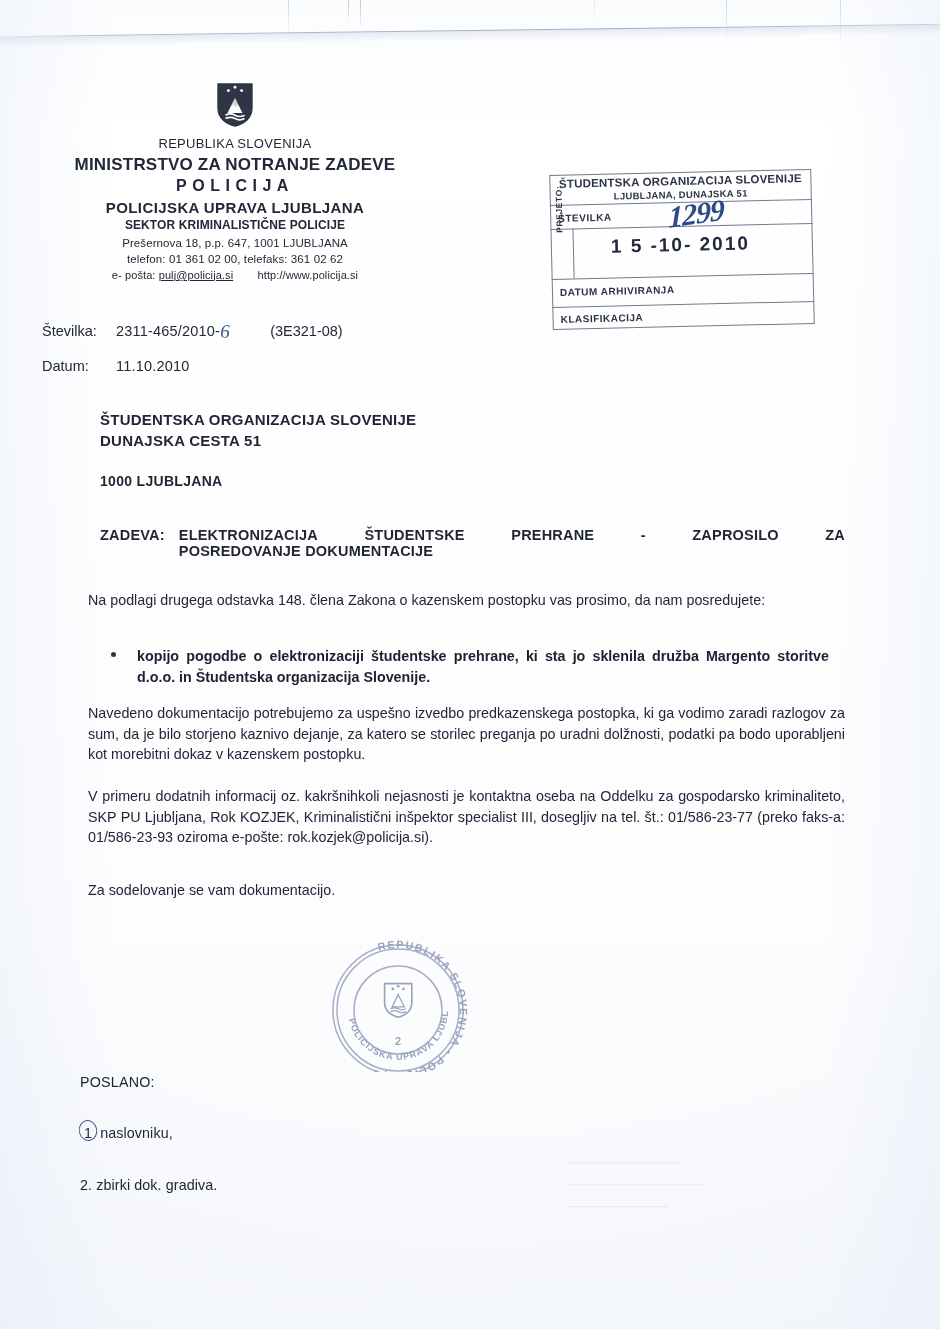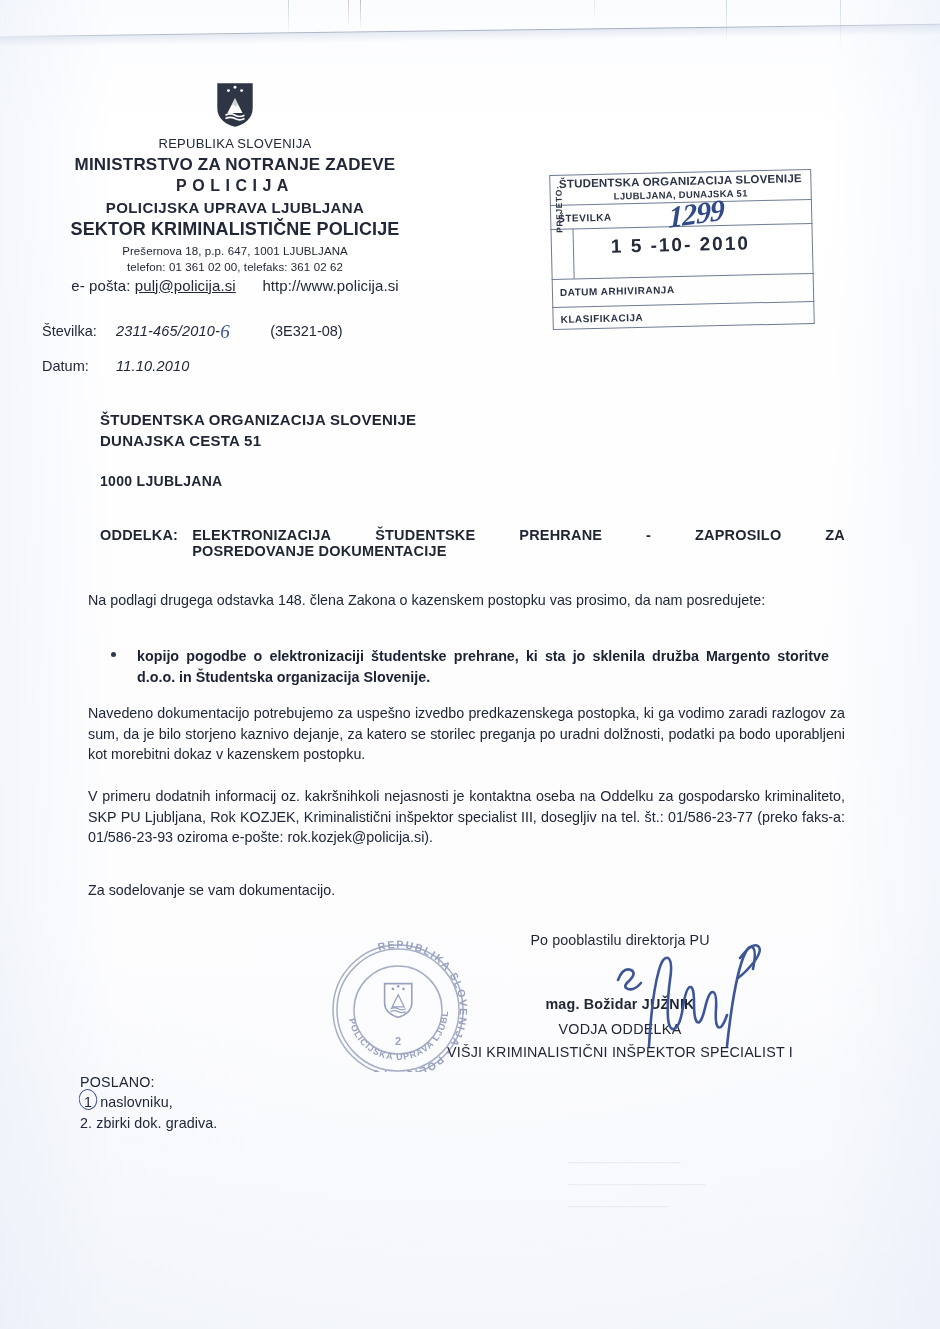--- a/index.html
+++ b/index.html
@@ -49,24 +49,24 @@
   #letterhead{
     position:absolute; left:0; top:82px; width:470px;
     text-align:center; color:#222838;
   }
   #coat-of-arms{ display:block; margin:0 auto 8px auto; }
   .lh-line{ line-height:1.28; letter-spacing:.1px; }
   .lh-republika{ font-size:13px; font-weight:400; letter-spacing:.3px; }
   .lh-ministry{ font-size:17px; font-weight:700; letter-spacing:.2px; margin-top:1px; }
   .lh-policija{ font-size:16px; font-weight:700; letter-spacing:5.5px; margin-top:1px; }
   .lh-uprava{ font-size:15px; font-weight:700; letter-spacing:.4px; margin-top:1px; }
-  .lh-sektor{ font-size:18px; font-weight:700; letter-spacing:.1px; margin-top:1px; }
+  .lh-sektor{ font-size:12px; font-weight:700; letter-spacing:.1px; margin-top:1px; }
   .lh-addr{ font-size:11.5px; font-weight:400; margin-top:3px; }
   .lh-tel{ font-size:11.5px; font-weight:400; margin-top:1px; }
-  .lh-mail{ font-size:15px; font-weight:400; margin-top:1px; }
+  .lh-mail{ font-size:11px; font-weight:400; margin-top:1px; }
   .lh-mail .u{ text-decoration:underline; }
   .lh-mail .sp{ display:inline-block; width:18px; }
 
   
   #stamp-box{
     position:absolute; left:551px; top:172px; width:262px; height:155px;
     transform:rotate(-1.35deg);
     color:#2b3346;
   }
   #stamp-box .frame{
@@ -101,21 +101,21 @@
   }
   #sb-date{
     position:absolute; left:60px; top:62px;
     font-size:19px; font-weight:700; letter-spacing:2px; color:#232a3a;
   }
 
   
   #ref-block{ position:absolute; left:42px; top:319px; font-size:14.5px; color:#222838; }
   #ref-block .row{ display:flex; align-items:baseline; margin-bottom:17px; }
   #ref-block .lbl{ width:74px; }
-  #ref-block .val{ letter-spacing:.2px;font-style:italic; }
+  #ref-block .val{ letter-spacing:.2px; }
   #ref-hand{
     display:inline-block; width:26px; color:#39548f;
     font-family:"Liberation Serif", serif; font-size:19px; font-style:italic;
     transform:translateY(2px);
   }
   #ref-code{ margin-left:24px; }
 
   
   #addressee{ position:absolute; left:100px; top:409px; color:#1f2533; }
   #addressee .l1{ font-size:15px; font-weight:700; letter-spacing:.25px; line-height:1.4; }
@@ -171,21 +171,21 @@
   #sig-role{ font-size:14.3px; margin-top:9px; letter-spacing:.3px; }
   #sig-title{ font-size:14.3px; margin-top:7px; letter-spacing:.2px; white-space:nowrap; }
   #handwritten-signature{
     position:absolute; left:205px; top:-4px; width:230px; height:125px;
     pointer-events:none;
   }
 
   
   #poslano{ position:absolute; left:80px; top:1072px; font-size:14.3px; color:#20273a; line-height:1.42; }
   #poslano .hdr{ letter-spacing:.2px; }
-  #poslano .li{ letter-spacing:.1px; }
+  #poslano .li{ letter-spacing:.1px;margin-top:31px; }
   #poslano .circled{ position:relative; display:inline-block; padding:0 4px; }
   #poslano .circled .ring{
     position:absolute; left:-2px; top:-3px; width:20px; height:21px;
     border:1.3px solid #43598f; border-radius:50%;
     transform:rotate(-12deg) scaleX(.92);
   }
 
   
   #bleed-through{
     position:absolute; left:568px; top:1152px; width:300px;
@@ -280,21 +280,21 @@
   </div>
 
   <div id="addressee">
     <div class="l1">ŠTUDENTSKA ORGANIZACIJA SLOVENIJE</div>
     <div class="l1">DUNAJSKA CESTA 51</div>
     <div class="l3">1000 LJUBLJANA</div>
   </div>
 
   <div id="subject">
     <div class="srow">
-      <span class="skey">ODDELKA:</span>
+      <span class="skey">ZADEVA:</span>
       <span class="sval">
         <span class="sline1">
           <span>ELEKTRONIZACIJA</span>
           <span>ŠTUDENTSKE</span>
           <span>PREHRANE</span>
           <span>-</span>
           <span>ZAPROSILO</span>
           <span>ZA</span>
         </span>
         <span class="sline2">POSREDOVANJE DOKUMENTACIJE</span>
@@ -337,35 +337,20 @@
       <path d="M9.5 37 q4.8 -2.6 9.5 0 q4.7 2.6 9.5 0" fill="none" stroke="#5b6a96" stroke-width="1.6"></path>
       <g fill="#5b6a96">
           <circle cx="12.4" cy="8.6" r="1.7"></circle>
           <circle cx="25.6" cy="8.6" r="1.7"></circle>
           <circle cx="19" cy="5.3" r="1.7"></circle>
         </g>
     </g>
     <text x="93" y="113" text-anchor="middle" font-family="Liberation Sans, sans-serif" font-size="11" font-weight="700" fill="#5b6a96">2</text>
   </svg>
 
-  <div id="signature-block">
-    <div id="sig-auth">Po pooblastilu direktorja PU</div>
-    <div id="sig-name">mag. Božidar JUŽNIK</div>
-    <div id="sig-role">VODJA ODDELKA</div>
-    <div id="sig-title">VIŠJI KRIMINALISTIČNI INŠPEKTOR SPECIALIST I</div>
-
-    <svg id="handwritten-signature" viewBox="0 0 230 125">
-      <g fill="none" stroke="#3c5696" stroke-width="2.6" stroke-linecap="round" stroke-linejoin="round">
-        <path d="M18 52 q5 -13 13 -10 q6 3 -2 11 q-7 6 -1 8 q6 2 13 -6"></path>
-        <path d="M49 118 q3 -52 10 -76 q4 -14 9 -12 q5 3 2 22 q-3 22 -2 38 q1 12 6 11 q6 -2 9 -22 q3 -19 7 -20 q4 -1 4 16 q0 16 3 19 q4 3 8 -14 q4 -17 8 -16 q4 1 3 17 q-1 15 2 18 q4 3 9 -12"></path>
-        <path d="M127 118 q6 -56 14 -82 q6 -19 11 -17 q5 2 1 22"></path>
-        <path d="M140 30 q12 -16 18 -12 q5 4 -4 16 q-9 11 -16 16"></path>
-      </g>
-    </svg>
-  </div>
 
   <div id="poslano">
     <div class="hdr">POSLANO:</div>
     <div class="li">
       <span class="circled">
         <span class="ring"></span>
         <span>1</span>
       </span>
       <span>naslovniku,</span>
     </div>

